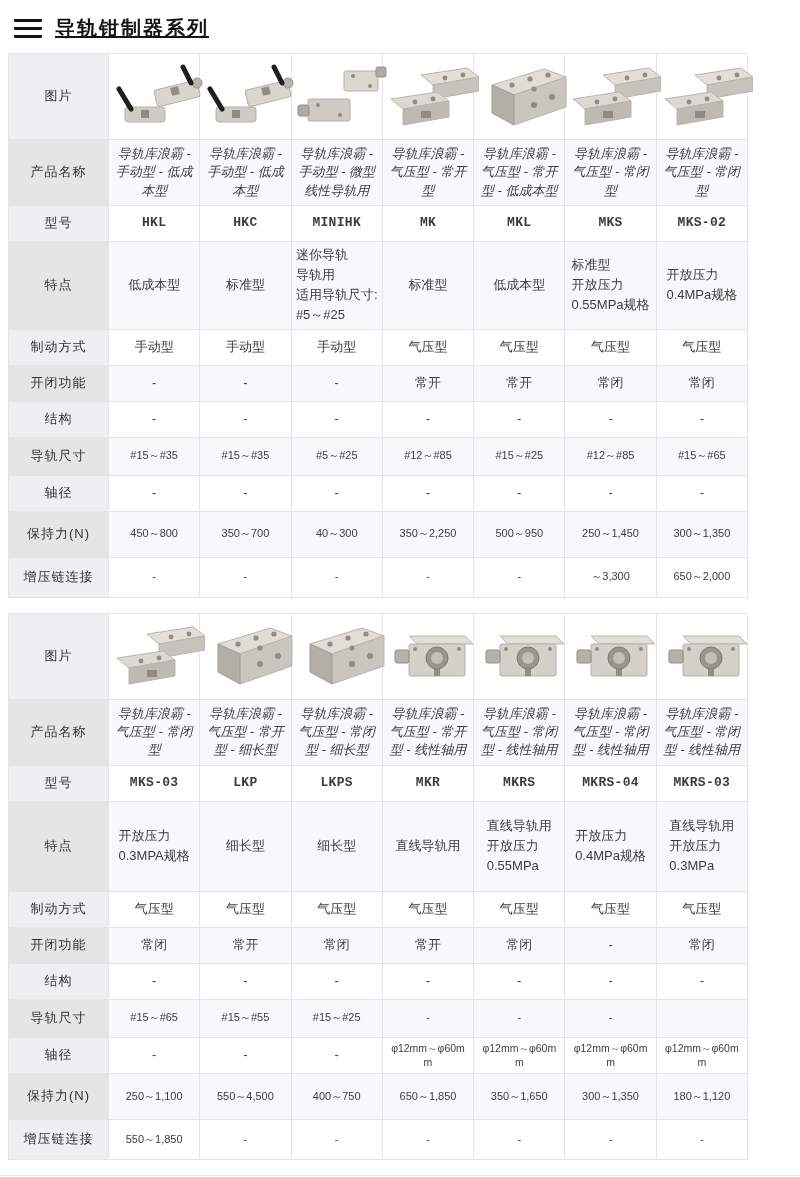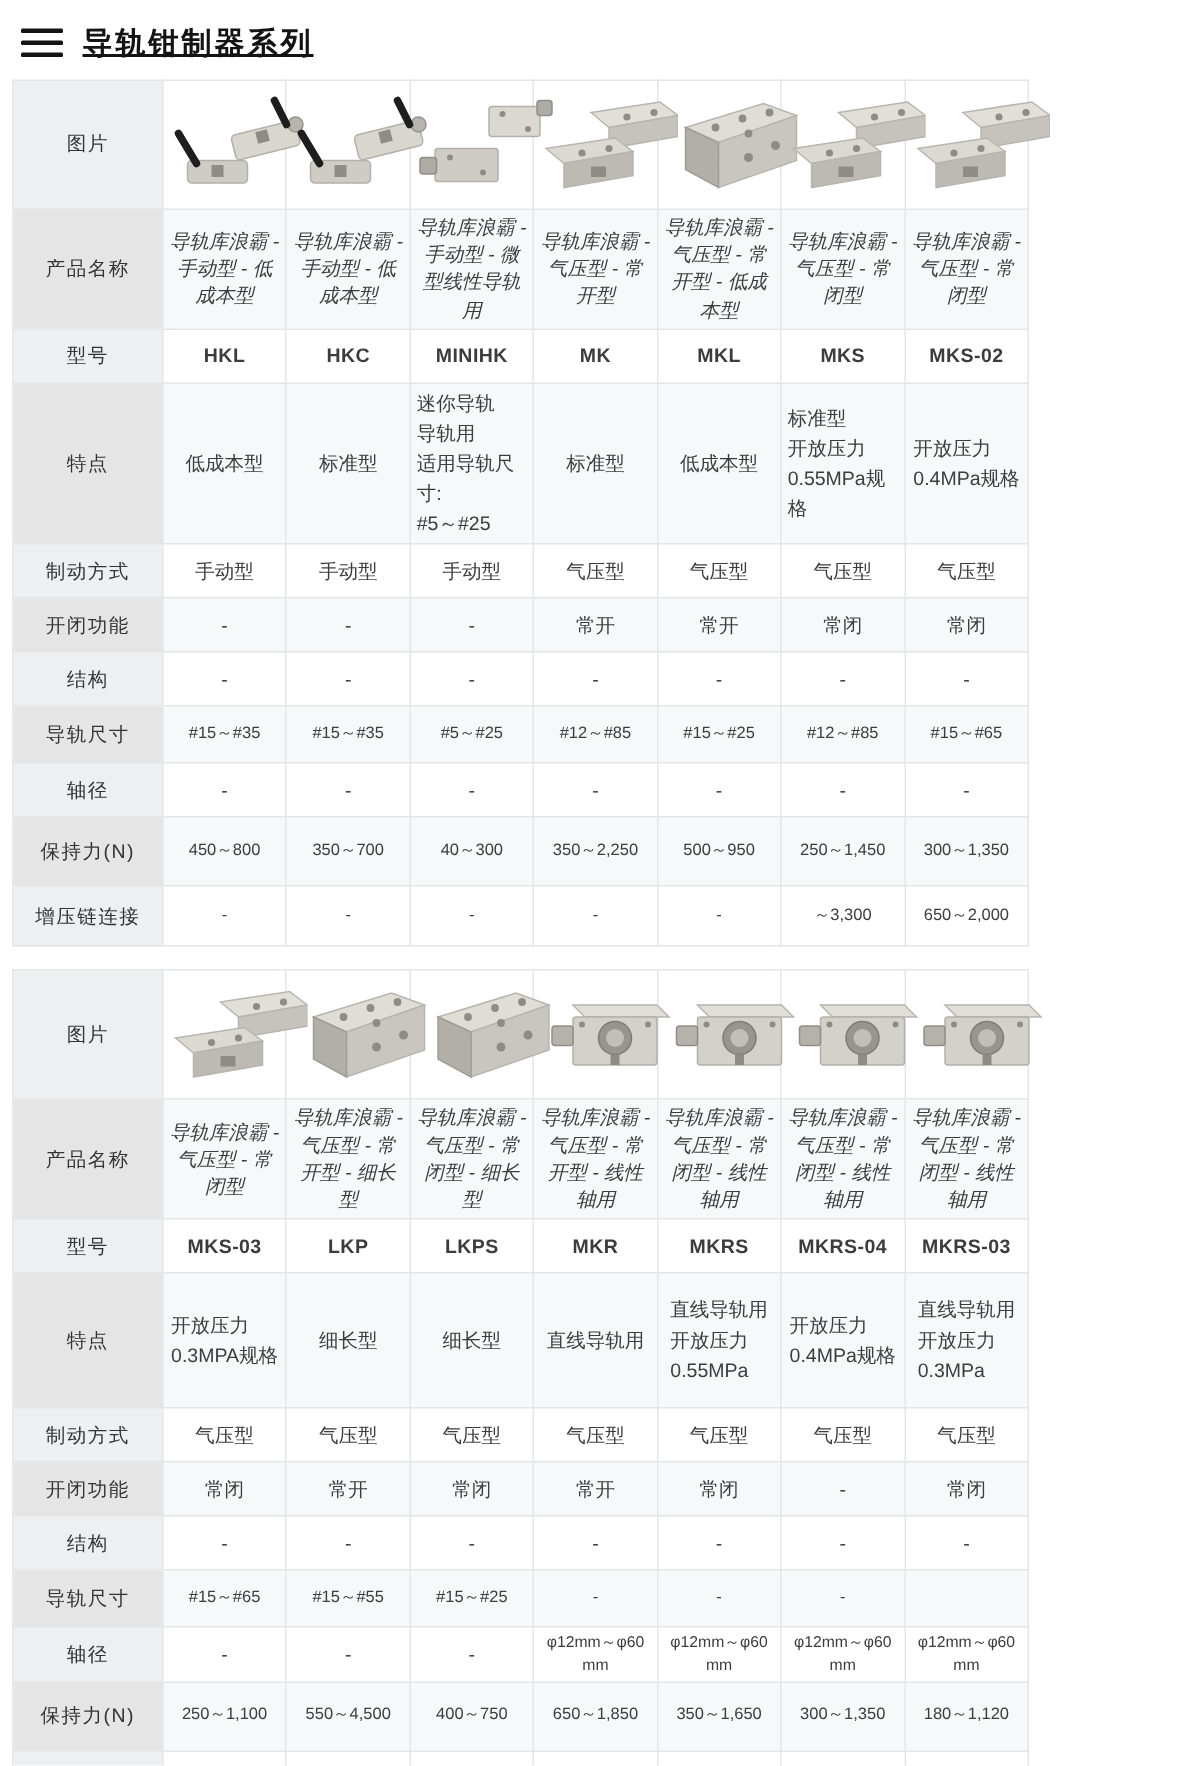--- a/index.html
+++ b/index.html
@@ -17,21 +17,21 @@
     padding:15px 14px 11px 14px;
   }
   .menu-icon{display:inline-flex;flex-direction:column;gap:5px;width:28px;}
   .menu-icon i{display:block;height:3px;background:#141414;border-radius:1px;}
   .page-title{
     margin:0;font-size:20px;font-weight:700;color:#141414;letter-spacing:2px;text-decoration:underline;
   }
   
   .tables-wrap{padding:0 8px;}
   table.spec-table{
-    border-collapse:collapse;table-layout:fixed;width:678px;
+    border-collapse:collapse;table-layout:fixed;width:740px;
     margin:0 0 15px 0;
   }
   .spec-table td{
     border:1px solid #e3e5e8;
     text-align:center;vertical-align:middle;
     font-size:13px;line-height:1.4;color:#3c3c3c;
     padding:3px 4px;box-sizing:border-box;
     background:#ffffff;
     word-break:break-all;
   }
@@ -45,21 +45,21 @@
   .r-name td{height:66px;}
   .r-model td{height:36px;}
   .t1 .r-feat td{height:84px;}
   .t2 .r-feat td{height:90px;}
   .r-small td{height:36px;}
   .r-rail td{height:38px;}
   .r-hold td{height:46px;}
   .r-boost td{height:40px;}
   
   .name-cell{text-align:left;font-size:12.5px;line-height:1.5;padding:4px 6px;font-style:italic;}
-  .model-cell{font-size:14px;font-weight:600;color:#2e2e2e;letter-spacing:.3px;}
+  .model-cell{font-size:14px;font-weight:600;color:#2e2e2e;letter-spacing:.3px;font-family:Liberation Mono, monospace;}
   .feat-cell .feature-block{
     display:inline-block;text-align:left;white-space:pre-line;
     font-size:13px;line-height:1.55;
   }
   .r-rail td,.r-hold td,.r-boost td{font-size:11px;}
   .phi-cell{font-size:10.5px !important;letter-spacing:0;padding:3px 1px;}
   .img-cell{padding:2px;}
   .img-cell svg{display:block;margin:0 auto;}
   .bottom-rule{border-top:1px solid #e6e8ea;margin-top:0px;}
 </style>

